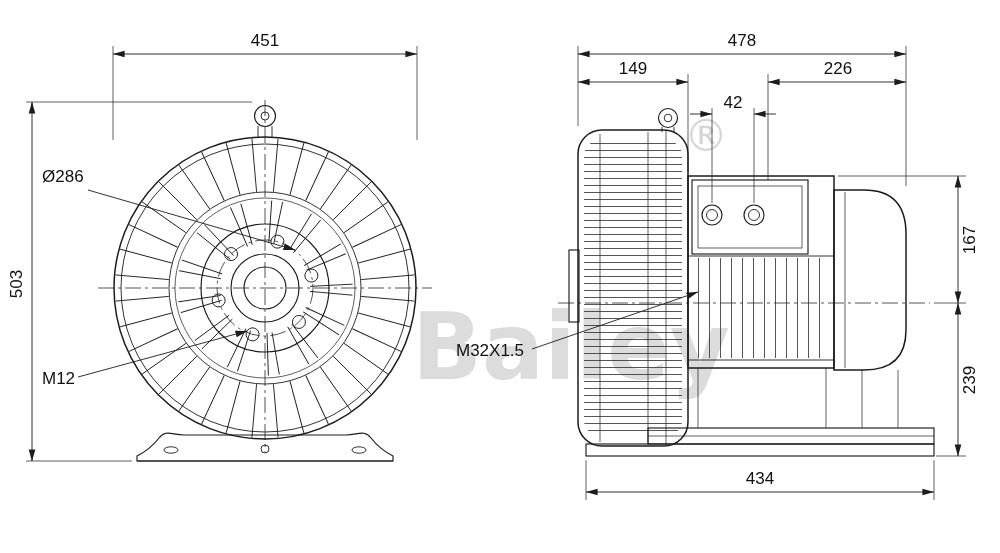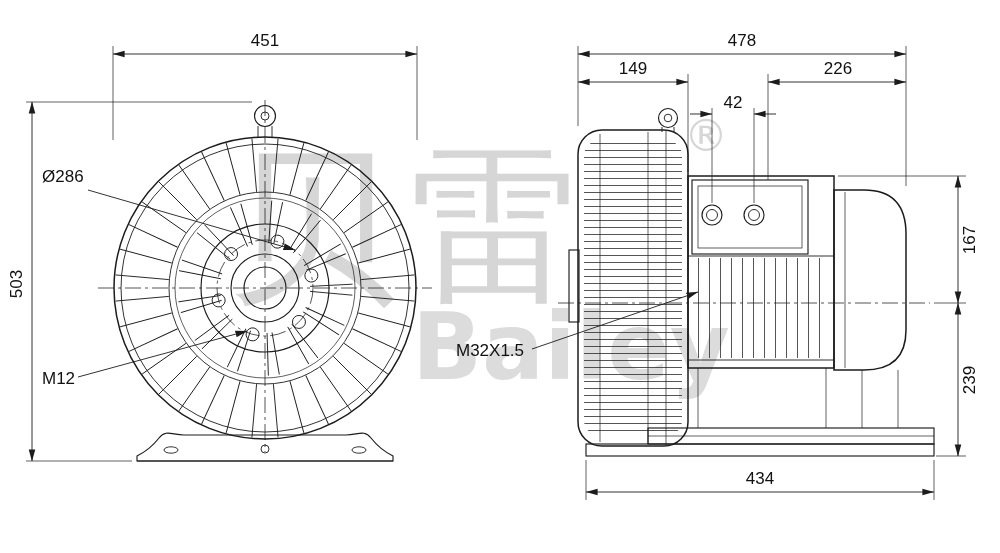--- a/index.html
+++ b/index.html
@@ -19,21 +19,20 @@
   .cl{stroke:#1c1c1c;fill:none;stroke-width:0.75;stroke-dasharray:16 4 3 4;}
   .ext{stroke:#1c1c1c;fill:none;stroke-width:0.7;}
   .dim{stroke:#1c1c1c;fill:none;stroke-width:0.9;}
   text.d{font:17px "Liberation Sans",sans-serif;fill:#111;stroke:none;}
 </style>
 </head>
 <body>
 
 <div class="stage">
 
-  <div class="wm" id="wm-cn">贝雷</div>
   <div class="wm" id="wm-reg">®</div>
   <div class="wm" id="wm-en">Bailey</div>
 
   <svg class="draw" width="1000" height="553" viewBox="0 0 1000 553">
     <defs>
       <marker id="arr" viewBox="0 0 12 8" refX="11.6" refY="4" markerWidth="12" markerHeight="8" markerUnits="userSpaceOnUse" orient="auto-start-reverse">
         <path d="M0,0.7 L12,4 L0,7.3 Z" fill="#1c1c1c"></path>
       </marker>
       <line id="fin-line" x1="0" y1="-150" x2="0" y2="-96.5"></line>
       <path id="spoke-line" d="M -5.5,-87.5 L -2.5,-45 M 5.5,-87.5 L 2.5,-45"></path>

